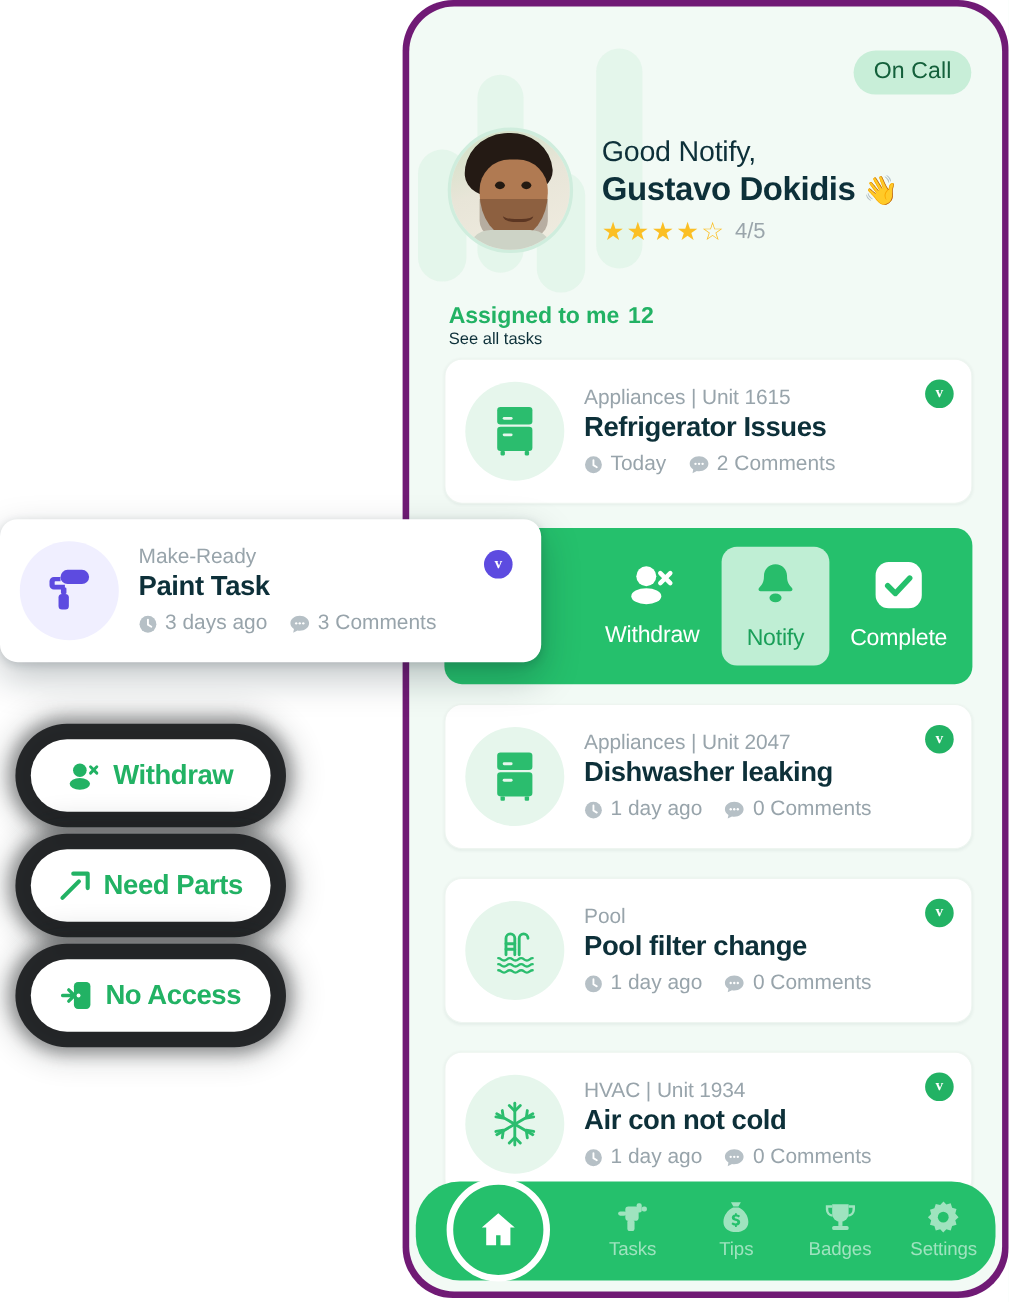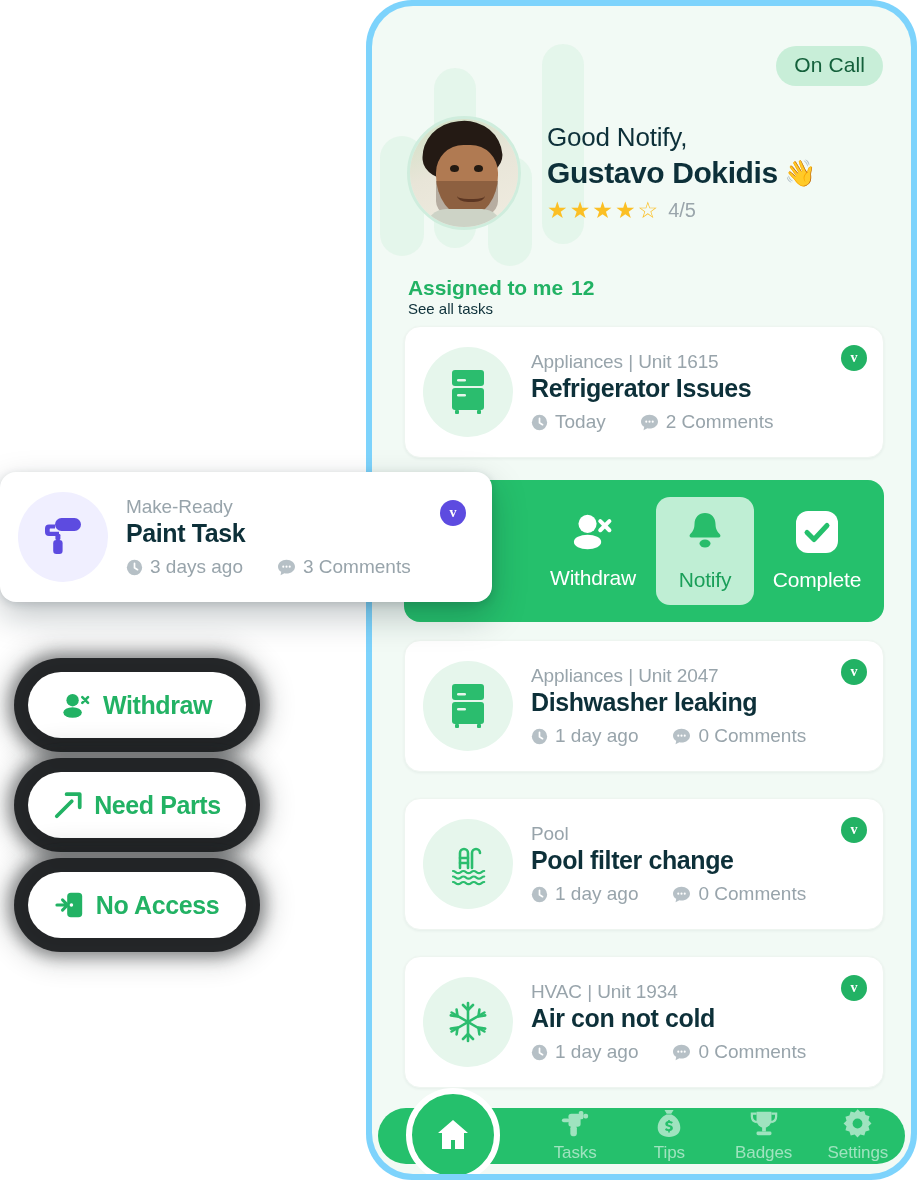--- a/index.html
+++ b/index.html
@@ -16,21 +16,21 @@
     -webkit-font-smoothing: antialiased;
   }
 
   
   #phone-frame {
     position: absolute;
     left: 366px;
     top: 0px;
     width: 551px;
     height: 1180px;
-    background: #7dd3fc;
+    background: #701a75;
     border-radius: 46px;
     box-sizing: border-box;
     padding: 6px;
   }
   #phone-screen {
     position: relative;
     width: 100%;
     height: 100%;
     background: #f2faf5;
     border-radius: 41px;
@@ -223,21 +223,21 @@
   }
   .task-title {
     font-size: 25px;
     font-weight: bold;
     color: #0d3039;
     letter-spacing: -.4px;
     margin-top: 1px;
   }
   .task-meta {
     display: flex;
-    gap: 34px;
+    gap: 20px;
     margin-top: 8px;
   }
   .meta-item {
     display: flex;
     align-items: center;
     gap: 7px;
     font-size: 19px;
     color: #98a4ab;
   }
   .v-badge {
@@ -296,21 +296,21 @@
   }
   .action-btn.active { background: #bfeed4; }
   .action-btn.active .ab-label { color: #1a9f59; }
 
   
   #bottom-nav {
     position: absolute;
     left: 6px;
     right: 6px;
     bottom: 10px;
-    height: 56px;
+    height: 90px;
     background: #25c06c;
     border-radius: 40px;
     display: flex;
     align-items: center;
     text-align: center;
   }
   #nav-home-slot {
     width: 150px;
     flex: none;
     display: flex;

